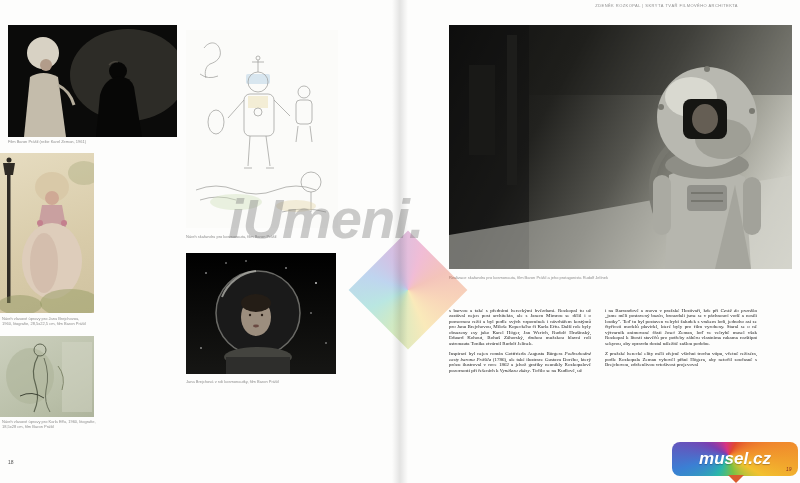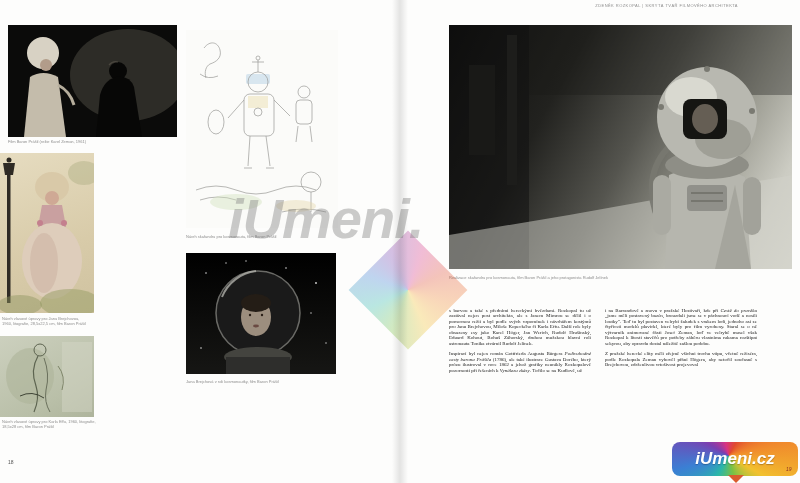--- a/index.html
+++ b/index.html
@@ -217,19 +217,19 @@
 
   <div class="body-col" style="left:605px; top:308px; width:152px;">
     <p><span>i na Barrandově a znovu v pražské Hostivaři, kde při </span><span class="it">Cestě do pravěku</span><span> „jsme měli postavený bazén, brouzdali jsme se v páchnoucí vodě a nosili loutky“. Teď tu byl postaven velrybí žaludek s vrakem lodi, jednoho asi ze čtyřiceti modelů plavidel, které byly pro film vyrobeny. Staral se o ně výtvarník animované části Josef Zeman, loď ve velrybě musel však Rozkopal k lítosti stavěčů pro potřeby záběru vlastníma rukama rozštípat sekyrou, aby opravdu dostal náležitě zašlou podobu.</span></p>
     <p><span>Z pražské herecké elity měli zřejmě všichni trochu vtipu, včetně režiséra, podle Rozkopala Zeman vyhověl přání Högera, aby netočil současně s Brejchovou, zdrženlivou vrtošivost projevoval</span></p>
   </div>
 
   <div class="wm-diamond"></div>
   <div class="wm-text">iUmeni.</div>
 
   <div class="logo-bubble">
-    <span class="logo-text">iUmeni.cz</span>
+    <span class="logo-text">musel.cz</span>
   </div>
   <div class="logo-pointer"></div>
   <div class="pagenum-right">19</div>
 
   <div class="gutter"></div>
 </div>
 
 </body></html>

